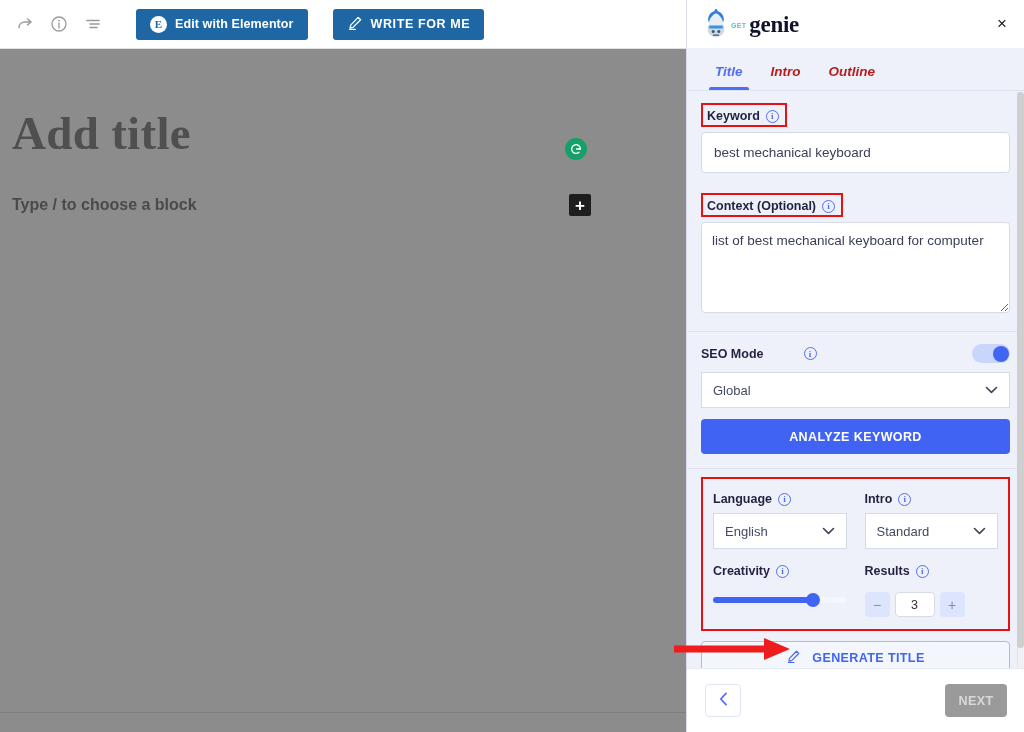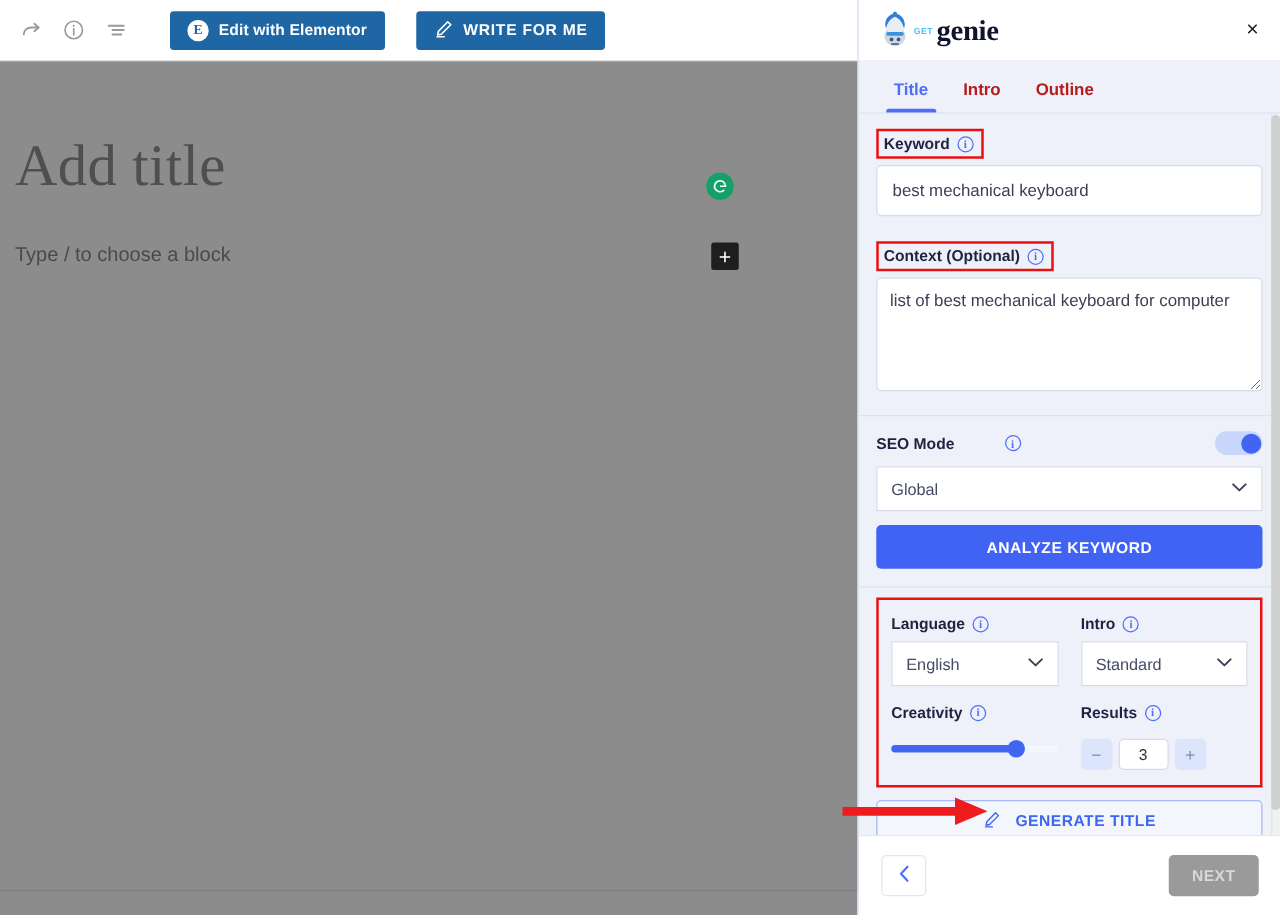--- a/index.html
+++ b/index.html
@@ -66,20 +66,21 @@
     font-size: 11px; font-weight: bold;
     display: flex; align-items: center; justify-content: center;
     font-family: "Liberation Serif", serif;
   }
 
   #editor-canvas {
     position: absolute;
     left: 0; top: 49px;
     width: 820px; height: 663px;
     background: #8c8c8c;
+    font-weight: bold;
   }
   #editor-bottombar {
     position: absolute;
     left: 0; top: 712px;
     width: 686px; height: 20px;
     background: #8c8c8c;
     border-top: 1px solid #7e7e7e;
   }
   #post-title {
     position: absolute;
@@ -154,20 +155,21 @@
     color: #222; font-size: 17px; cursor: pointer;
   }
 
   #genie-tabs {
     height: 43px;
     background: #eef1fa;
     border-bottom: 1px solid #dde2f1;
     display: flex;
     align-items: flex-end;
     padding-left: 14px;
+    font-style: italic;
   }
   .genie-tab {
     font-size: 13.5px;
     font-weight: bold;
     color: #b91c1c;
     padding: 0 14px 11px 14px;
     cursor: pointer;
     position: relative;
   }
   .genie-tab.active { color: #4f6ef7; }
@@ -375,21 +377,21 @@
     width: 36px; height: 33px;
     border: 1px solid #e2e6f2;
     border-radius: 4px;
     background: #ffffff;
     color: #4f6ef7;
     font-size: 15px;
     display: flex; align-items: center; justify-content: center;
     cursor: pointer;
   }
   #next-btn {
-    width: 72px; height: 33px;
+    width: 62px; height: 33px;
     border-radius: 4px;
     background: #9a9a9a;
     color: #d8d8d8;
     font-size: 12.5px;
     font-weight: bold;
     letter-spacing: .4px;
     display: flex; align-items: center; justify-content: center;
     border: none;
     cursor: default;
     font-family: "Liberation Sans", sans-serif;

